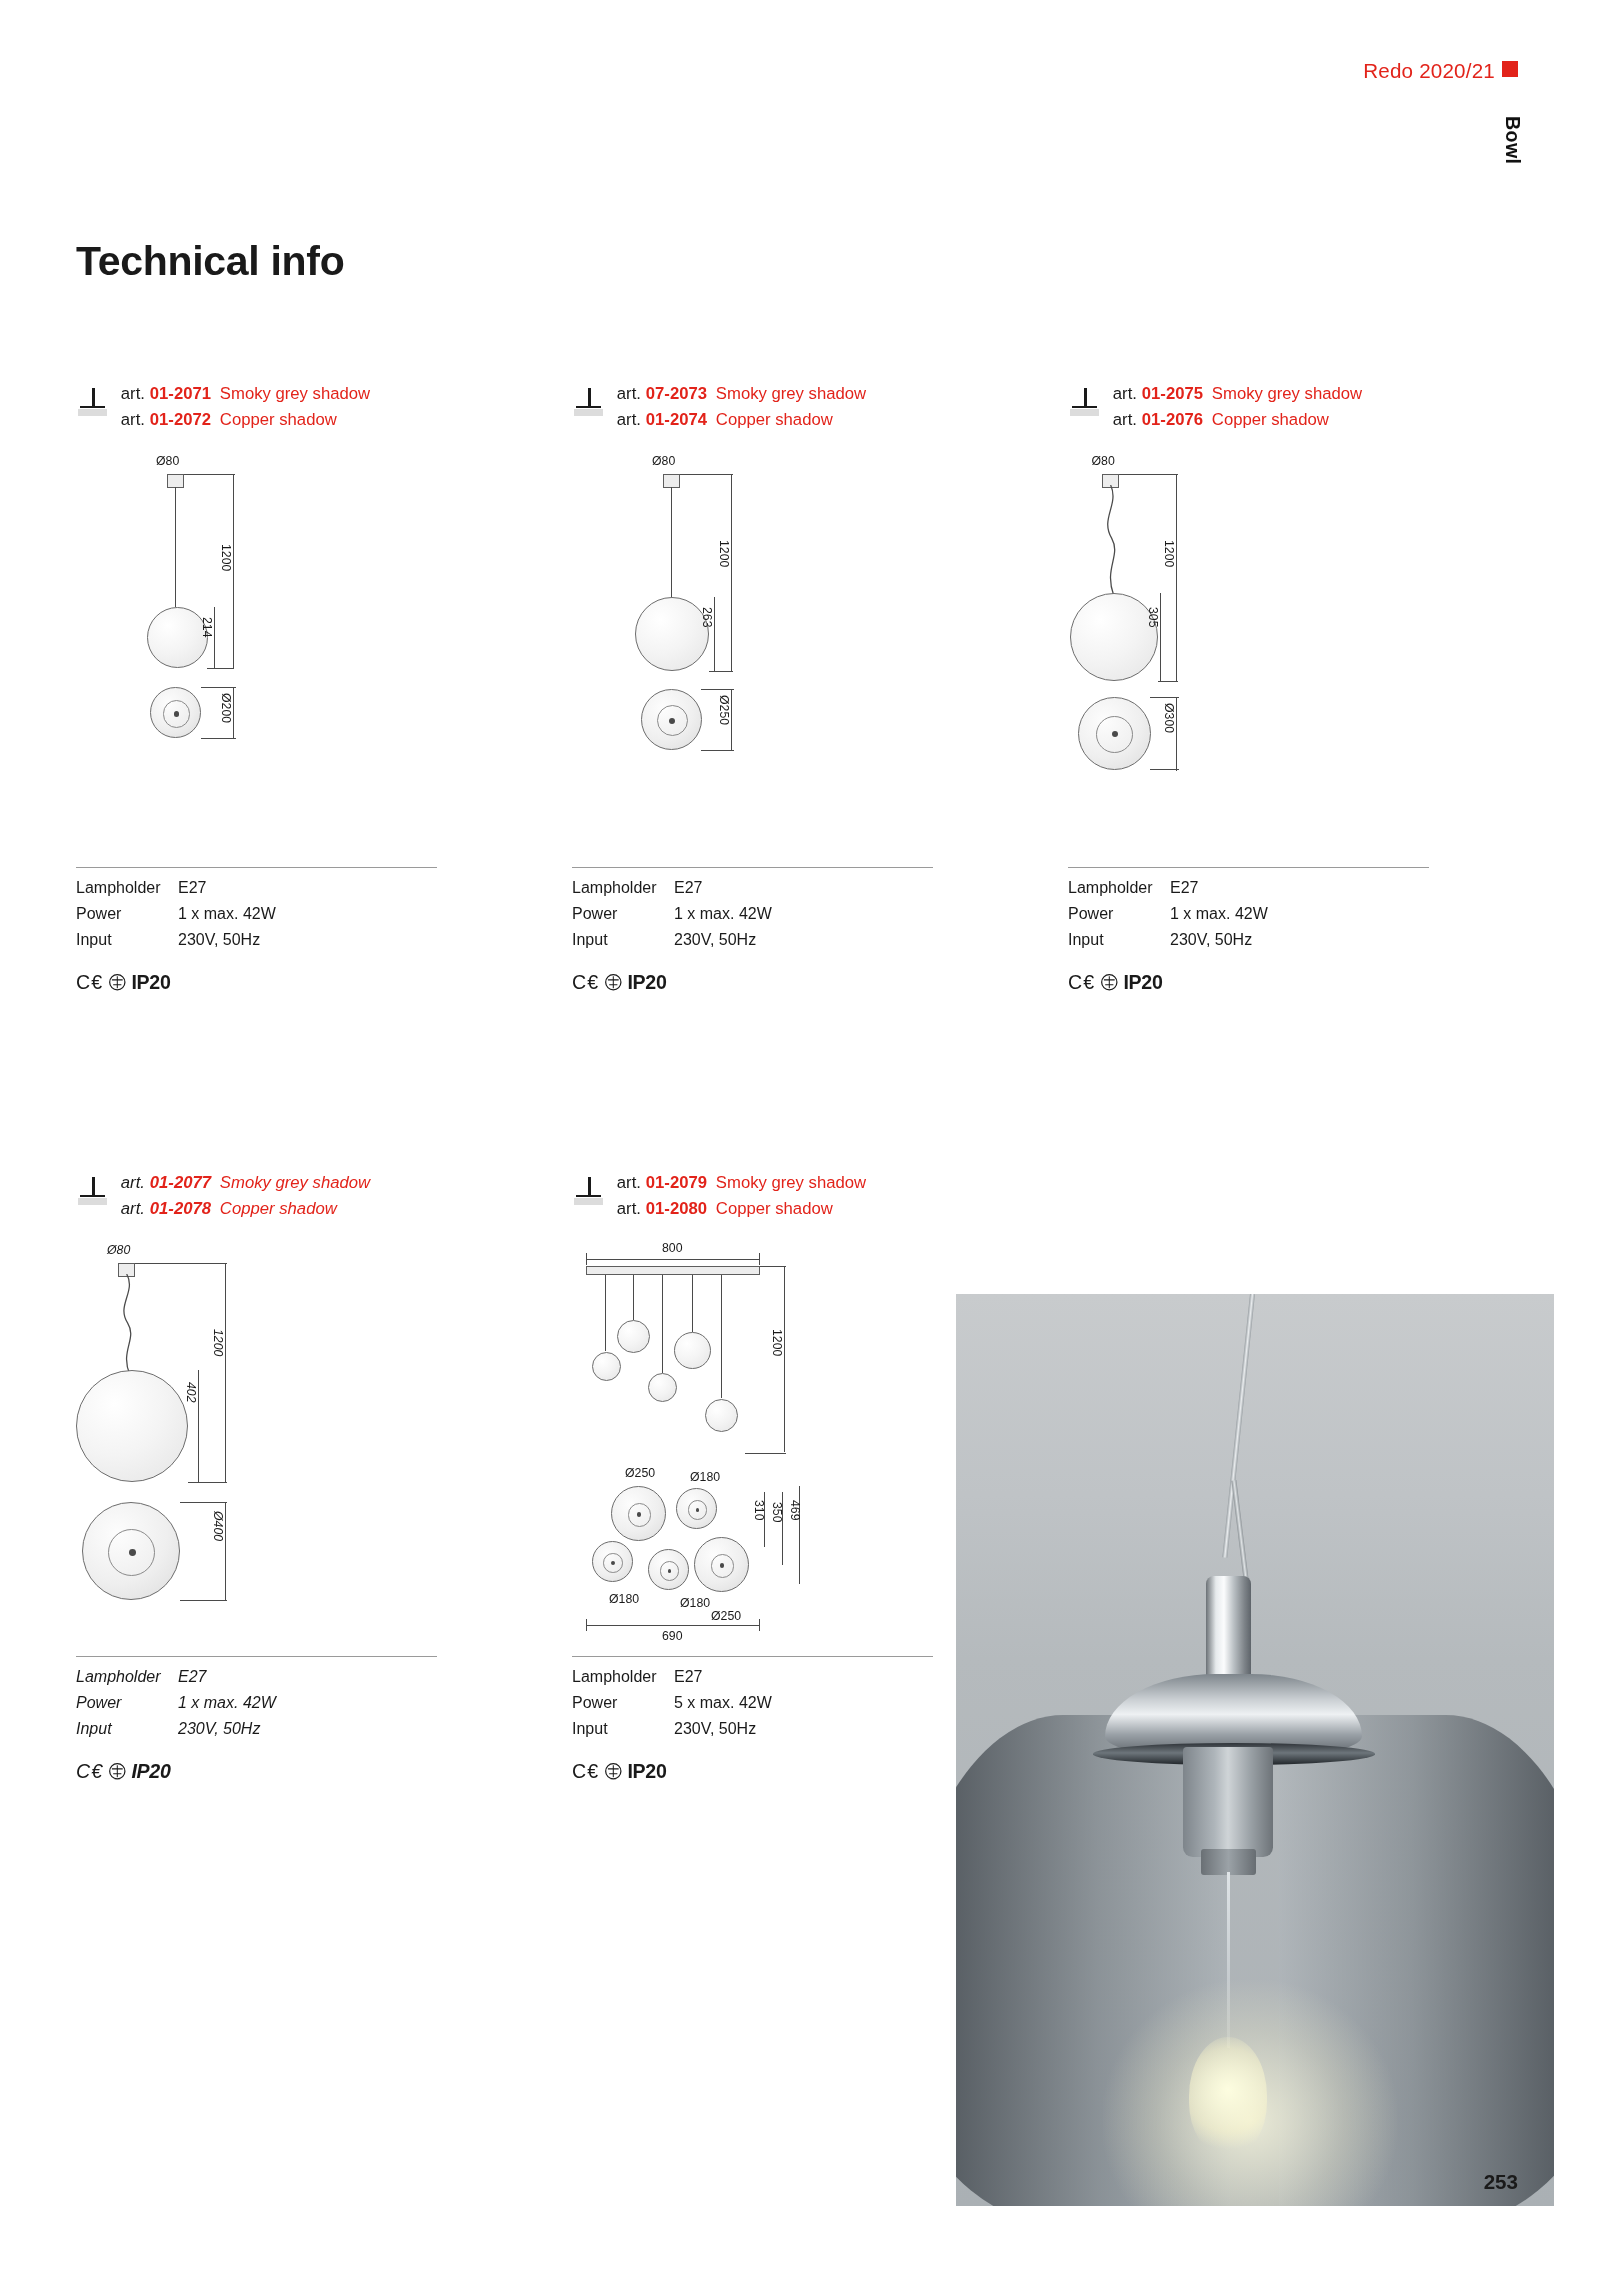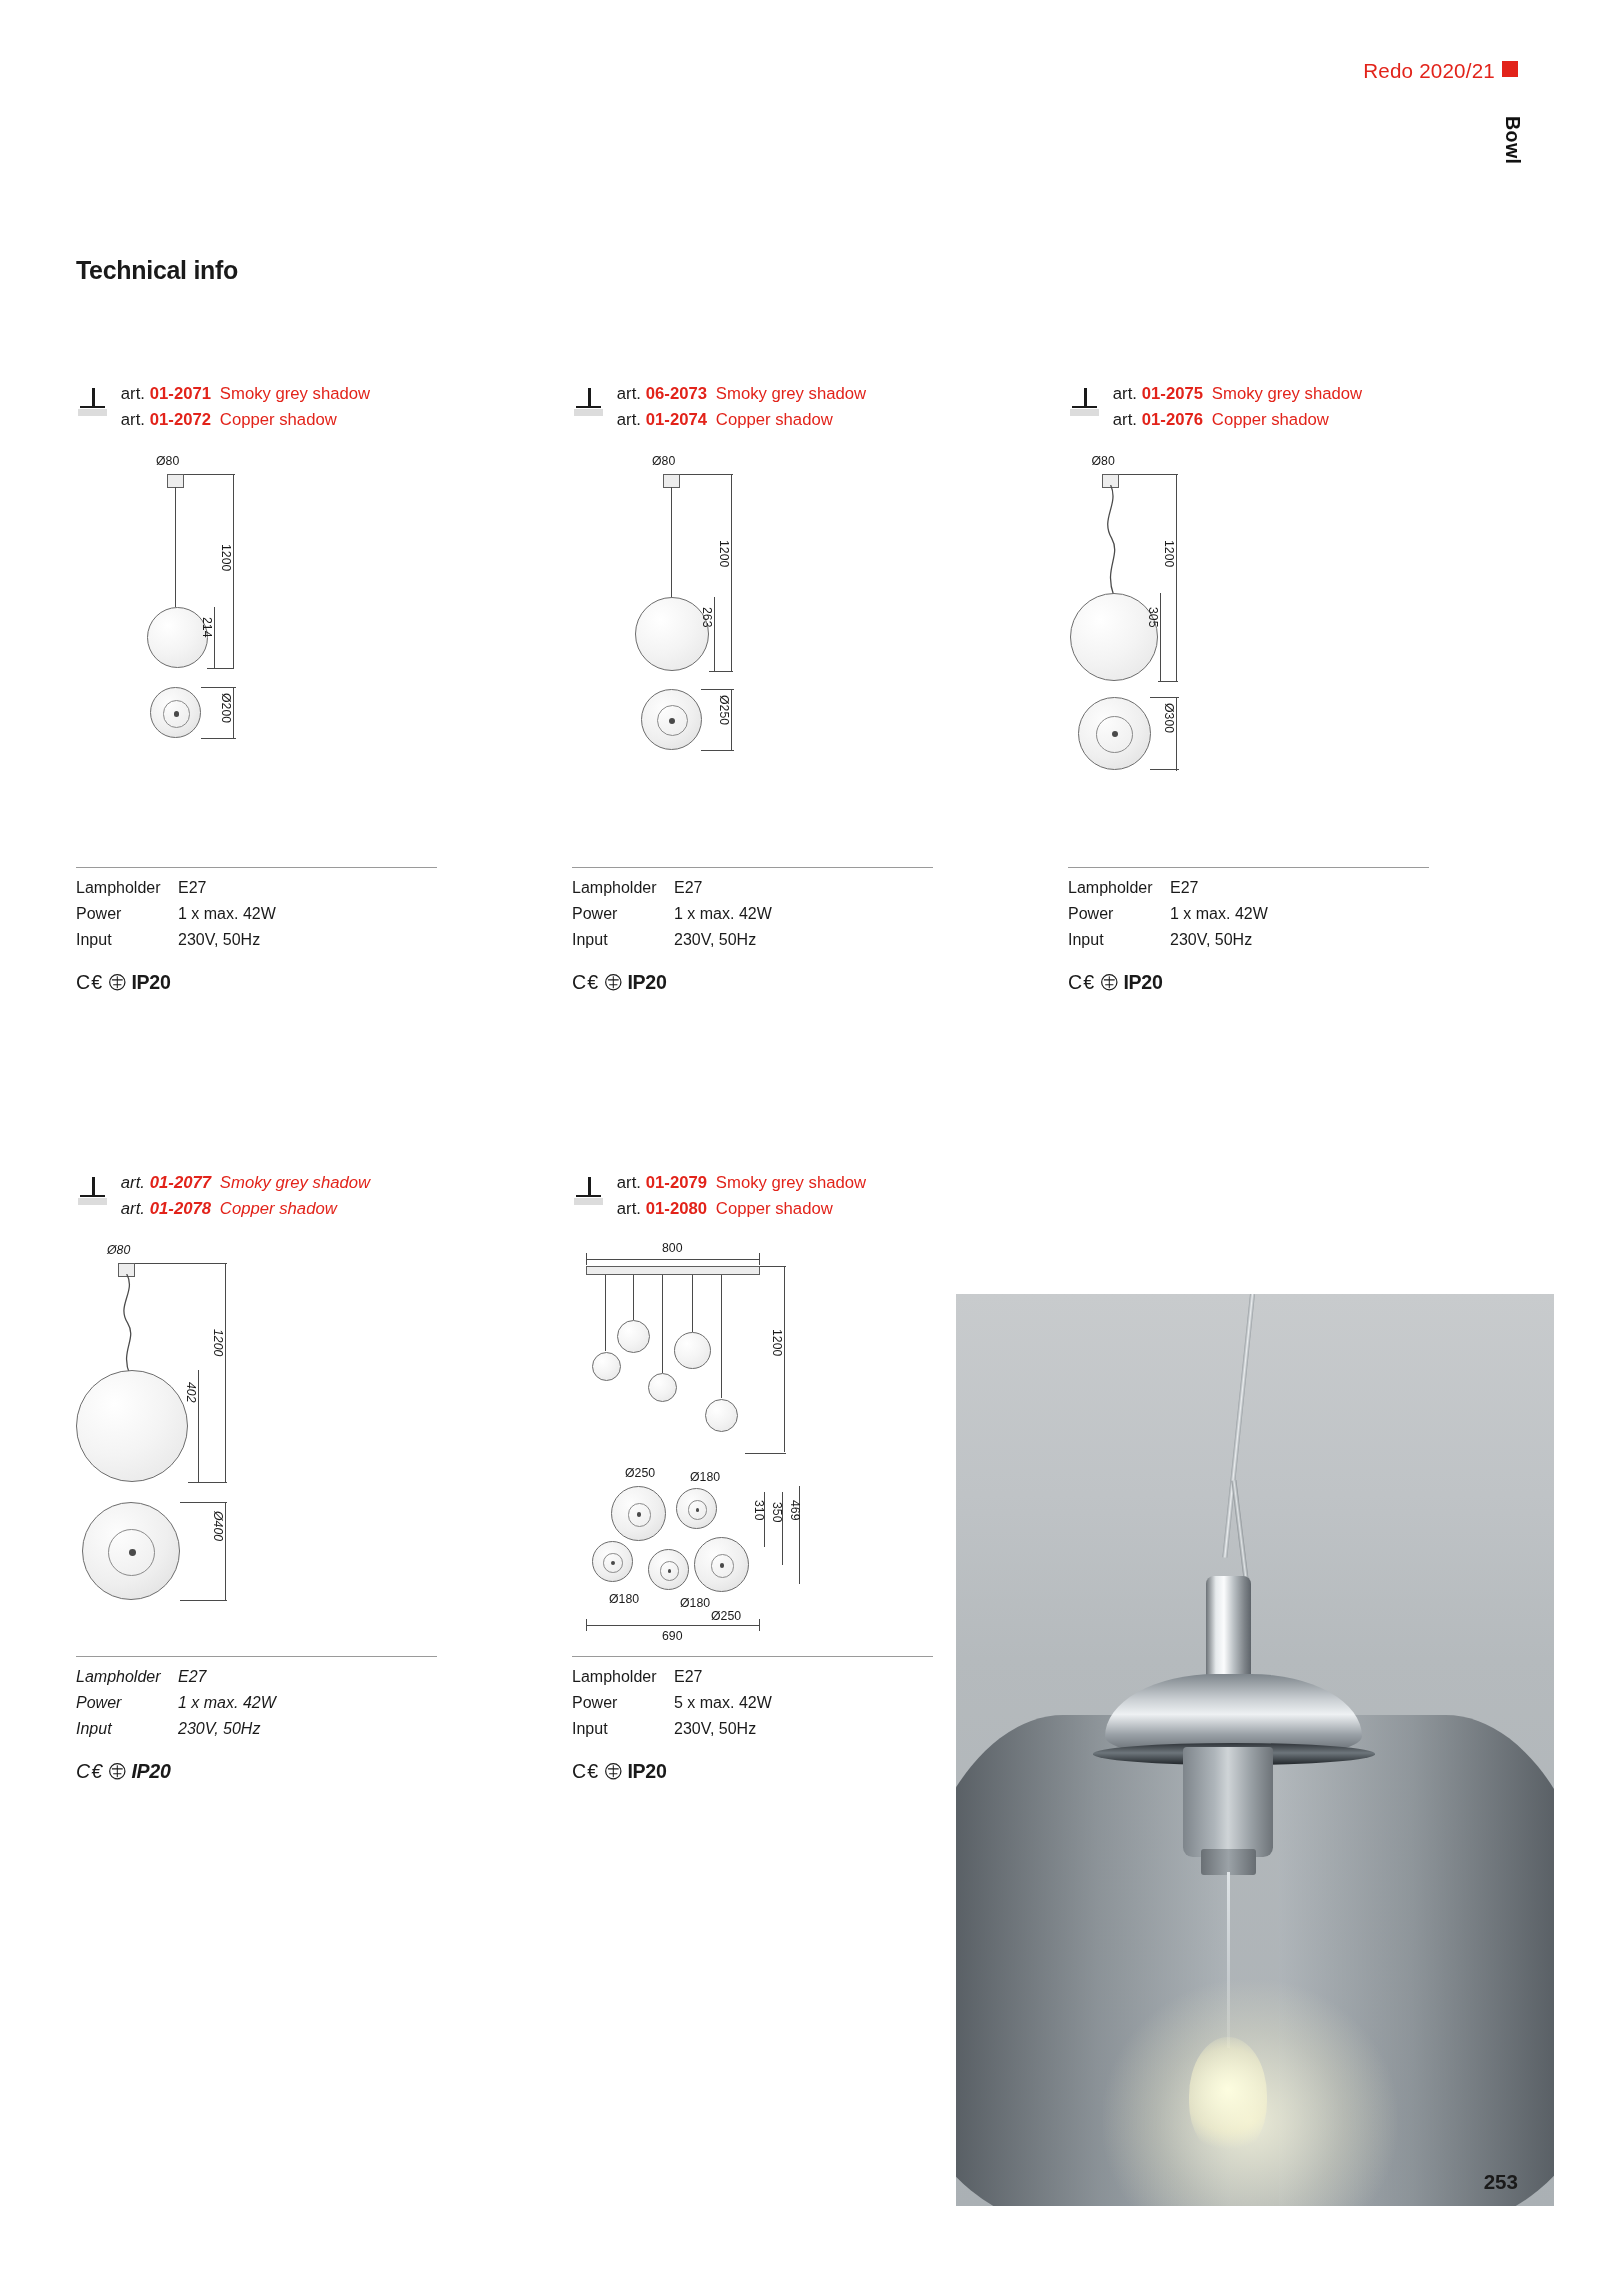--- a/index.html
+++ b/index.html
@@ -25,22 +25,22 @@
   }
   .side-title {
     position:absolute; right:96px; top:116px;
     font-size:19.6px; font-weight:bold; color:#111;
     writing-mode:vertical-rl; text-orientation:mixed;
     letter-spacing:0.4px;
   }
 
   
   .page-title {
-    position:absolute; left:76px; top:256px;
-    font-size:25px; font-weight:bold; letter-spacing:-0.3px;
+    position:absolute; left:76px; top:238px;
+    font-size:41px; font-weight:bold; letter-spacing:-0.3px;
   }
 
   
   .block { position:absolute; width:421px;margin-top:48px; }
   .b1 { left:76px;  top:333px; }
   .b2 { left:572px; top:333px; }
   .b3 { left:1068px;top:333px; }
   .b4 { left:76px;  top:1122px;font-style:italic; }
   .b5 { left:572px; top:1122px; }
 
@@ -207,21 +207,21 @@
 
 <div class="block b2">
   <div class="art-head">
     <div class="art-glyph">
       <div class="stem"></div>
         <div class="bar"></div>
         <div class="shade"></div>
     </div>
     <div class="art-lines">
       <div class="row">
-        <span class="lbl">art.</span><span class="code">06-2073</span><span class="desc">Smoky grey shadow</span>
+        <span class="lbl">art.</span><span class="code">07-2073</span><span class="desc">Smoky grey shadow</span>
       </div>
       <div class="row">
         <span class="lbl">art.</span><span class="code">01-2074</span><span class="desc">Copper shadow</span>
       </div>
     </div>
   </div>
 
   <div class="draw">
     <div class="d-lbl" style="left:80px; top:7.8px;">Ø80</div>
     <div class="canopy" style="left:91px; top:27.4px; width:16.7px; height:13.7px;"></div>

